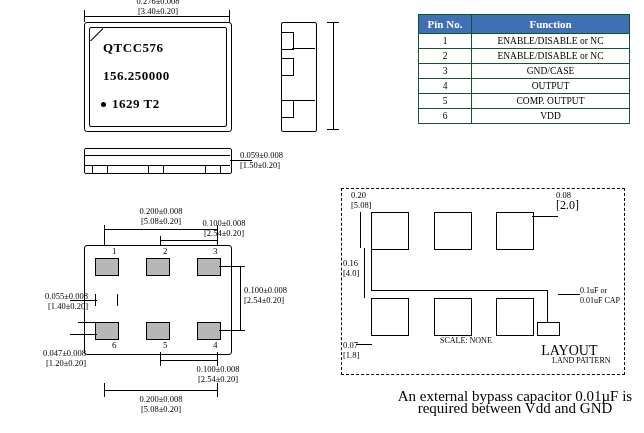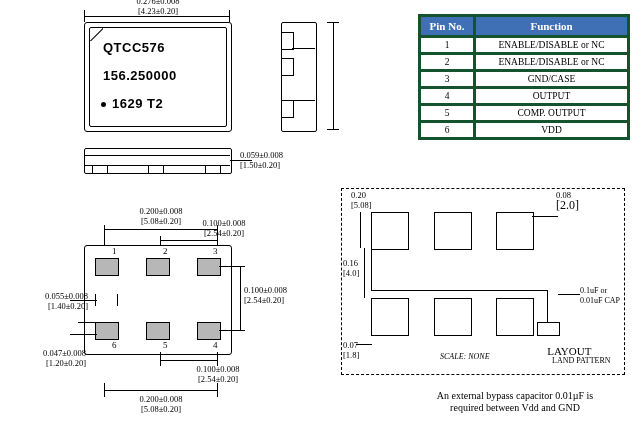--- a/index.html
+++ b/index.html
@@ -8,58 +8,58 @@
   .abs{position:absolute;}
   .dimtxt{font-family:"Liberation Serif",serif;font-size:8.5px;line-height:10px;text-align:center;white-space:nowrap;}
   .dimtxt .b{display:block;}
   .ln{position:absolute;background:#000;}
   .h1{height:1px;}
   .v1{width:1px;}
 
   
   #pkgTop{left:84px;top:22px;width:146px;height:108px;border:1.5px solid #000;border-radius:3px;background:#fff;}
   #pkgTopInner{left:89px;top:27px;width:136px;height:98px;border:1px solid #000;border-radius:2px;}
-  .pkgtext{font-family:Liberation Sans, sans-serif;font-size:13px;font-weight:600;letter-spacing:.5px;}
+  .pkgtext{font-family:Liberation Serif, serif;font-size:13px;font-weight:600;letter-spacing:.5px;}
   #dot{left:101px;top:102px;width:5px;height:5px;border-radius:50%;background:#000;}
 
   
   #sideView{left:281px;top:22px;width:34px;height:108px;border:1.5px solid #000;border-radius:2px;background:#fff;}
   .sidepad{position:absolute;background:#fff;border:1px solid #000;}
 
   
   #frontView{left:84px;top:148px;width:146px;height:24px;border:1.5px solid #000;border-radius:2px;background:#fff;}
 
   
   #botPkg{left:84px;top:245px;width:146px;height:108px;border:1.5px solid #000;border-radius:3px;background:#fff;}
   .pad{position:absolute;background:#b7b7b7;border:1px solid #000;}
   .padlbl{position:absolute;font-family:"Liberation Serif",serif;font-size:9px;}
 
   
   #pinTable{left:418px;top:14px;width:212px;border-collapse:collapse;}
-  #pinTable th,#pinTable td{border:3px solid #14532d;font-size:9.5px;text-align:center;padding:2px 0;}
+  #pinTable th,#pinTable td{border:1px solid #14532d;font-size:9.5px;text-align:center;padding:2px 0;}
   #pinTable th{background:#3f6fb5;color:#fff;font-weight:700;font-size:11px;padding:3px 0;}
   #pinTable td.num{width:52px;}
 
   
   .lpad{position:absolute;border:1px solid #000;background:#fff;}
   .lptxt{position:absolute;font-family:"Liberation Serif",serif;font-size:7.5px;}
 
-  .note{position:absolute;font-size:10px;line-height:12px;text-align:center;}
+  .note{position:absolute;font-size:15px;line-height:12px;text-align:center;}
 </style>
 </head>
 <body>
 
 <div id="sheet">
 
   <div class="ln h1 abs" style="left:84px;top:16px;width:146px;"></div>
   <div class="ln v1 abs" style="left:84px;top:10px;height:12px;"></div>
   <div class="ln v1 abs" style="left:229px;top:10px;height:12px;"></div>
   <div class="abs dimtxt" style="left:112px;top:-4px;width:92px;">
     <span class="b">0.276±0.008</span>
-    <span class="b">[4.23±0.20]</span>
+    <span class="b">[3.40±0.20]</span>
   </div>
 
   <div class="abs" id="pkgTop"></div>
   <div class="abs" id="pkgTopInner"></div>
 
   <div class="abs" style="left:89px;top:27px;width:14px;height:14px;overflow:hidden;">
     <div class="ln abs" style="left:-3px;top:7px;width:22px;height:1px;transform:rotate(-45deg);"></div>
   </div>
 
   <div class="abs pkgtext" style="left:103px;top:40px;">QTCC576</div>
@@ -236,23 +236,23 @@
     <span style="display:block;font-size:8.5px;">0.07</span>
     <span style="display:block;font-size:8.5px;">[1.8]</span>
   </div>
   <div class="ln h1 abs" style="left:356px;top:344px;width:16px;"></div>
 
   <div class="lptxt" style="left:580px;top:286px;line-height:10px;">
     <span style="display:block;font-size:8px;">0.1uF or</span>
     <span style="display:block;font-size:8px;">0.01uF CAP</span>
   </div>
 
-  <div class="lptxt" style="left:440px;top:352px;font-size:8px;font-style:italic;">SCALE: NONE</div>
+  <div class="lptxt" style="left:440px;top:336px;font-size:8px;">SCALE: NONE</div>
   <div class="lptxt" style="left:528px;top:346px;line-height:10px;text-align:center;">
-    <span style="display:block;font-size:11px;">LAYOUT</span>
+    <span style="display:block;font-size:14px;">LAYOUT</span>
     <span style="display:block;font-size:8px;padding-left:24px;">LAND PATTERN</span>
   </div>
 
   <div class="note" style="left:390px;top:390px;width:250px;">
     <span style="display:block;">An external bypass capacitor 0.01µF is</span>
     <span style="display:block;">required between Vdd and GND</span>
   </div>
 
 </div>
 

